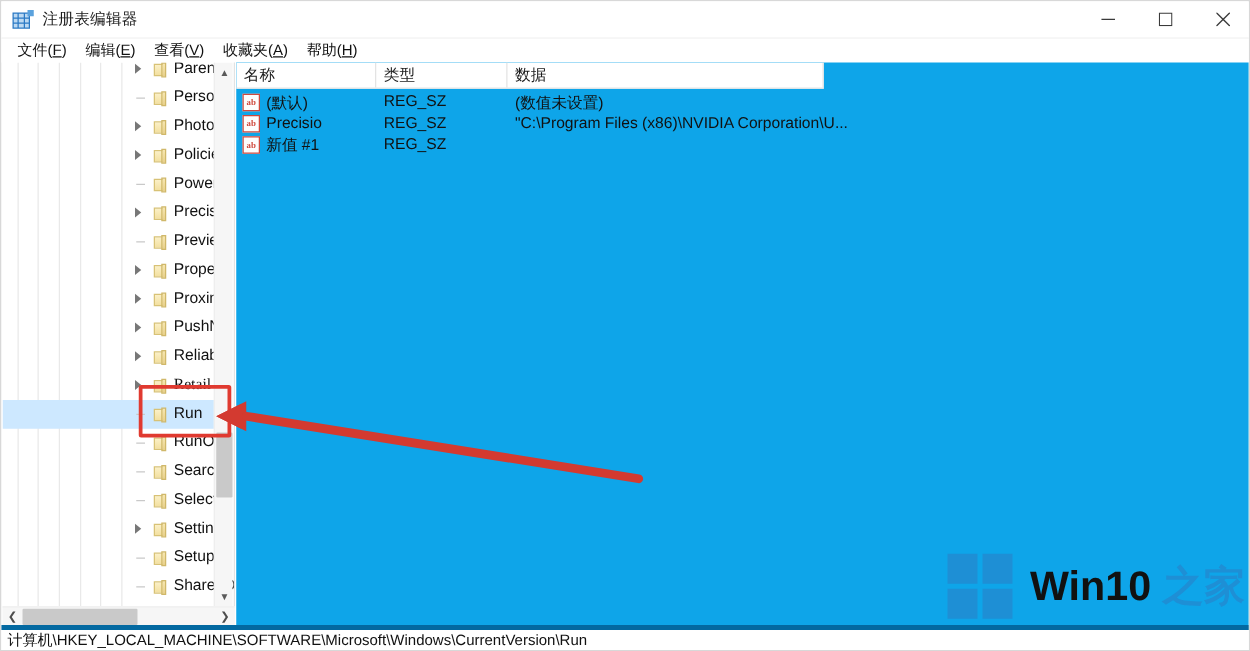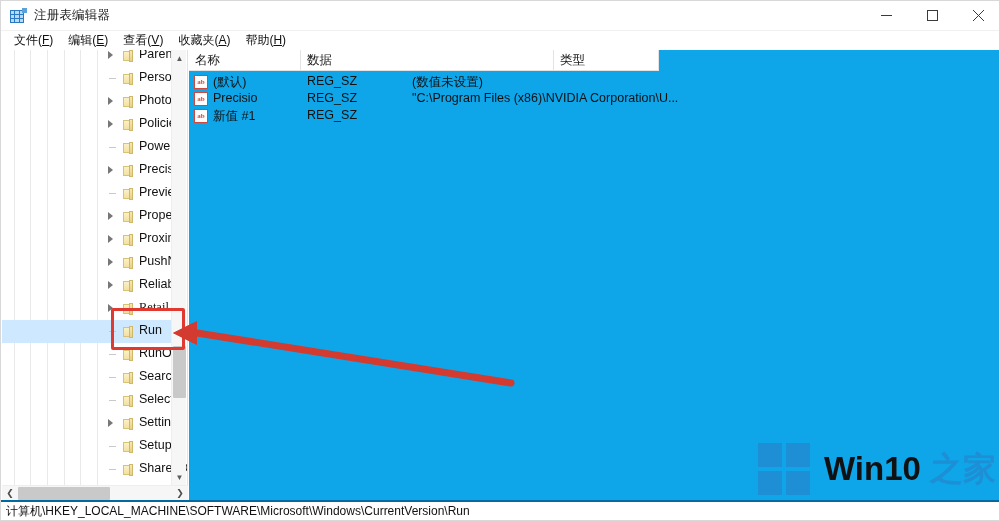--- a/index.html
+++ b/index.html
@@ -291,23 +291,22 @@
     font-family: "Liberation Serif", serif;
     font-weight: bold;
   }
 
   
   .statusbar {
     position: absolute;
     left: 0; top: 499px;
     width: 1000px; height: 21px;
     background: #ffffff;
-    border-top: 2px solid #0369a1;
-    display: flex;
-    align-items: center;
+    border-top: 4px solid #0369a1;
+    display: flex;
     box-sizing: border-box;
   }
   .status-text {
     font-size: 12px;
     color: #111;
     padding-left: 5px;
     white-space: nowrap;
   }
 
   
@@ -547,22 +546,22 @@
       <div class="hs-arrow">❮</div>
       <div class="hs-track">
         <div class="hsthumb" style="left:0;width:92px"></div>
       </div>
       <div class="hs-arrow">❯</div>
     </div>
 
     <div class="listpane">
       <div class="lheader">
         <div class="lcol c1">名称</div>
+        <div class="lcol c2">类型</div>
         <div class="lcol c3">数据</div>
-        <div class="lcol c2">类型</div>
       </div>
       <div id="listrows">
           <div class="lrow" style="top: 24px;">
             <span class="abico">ab</span>
             <span class="lcell name">(默认)</span>
             <span class="lcell type">REG_SZ</span>
             <span class="lcell data">(数值未设置)</span>
           </div>
           <div class="lrow" style="top: 41px;">
             <span class="abico">ab</span>

